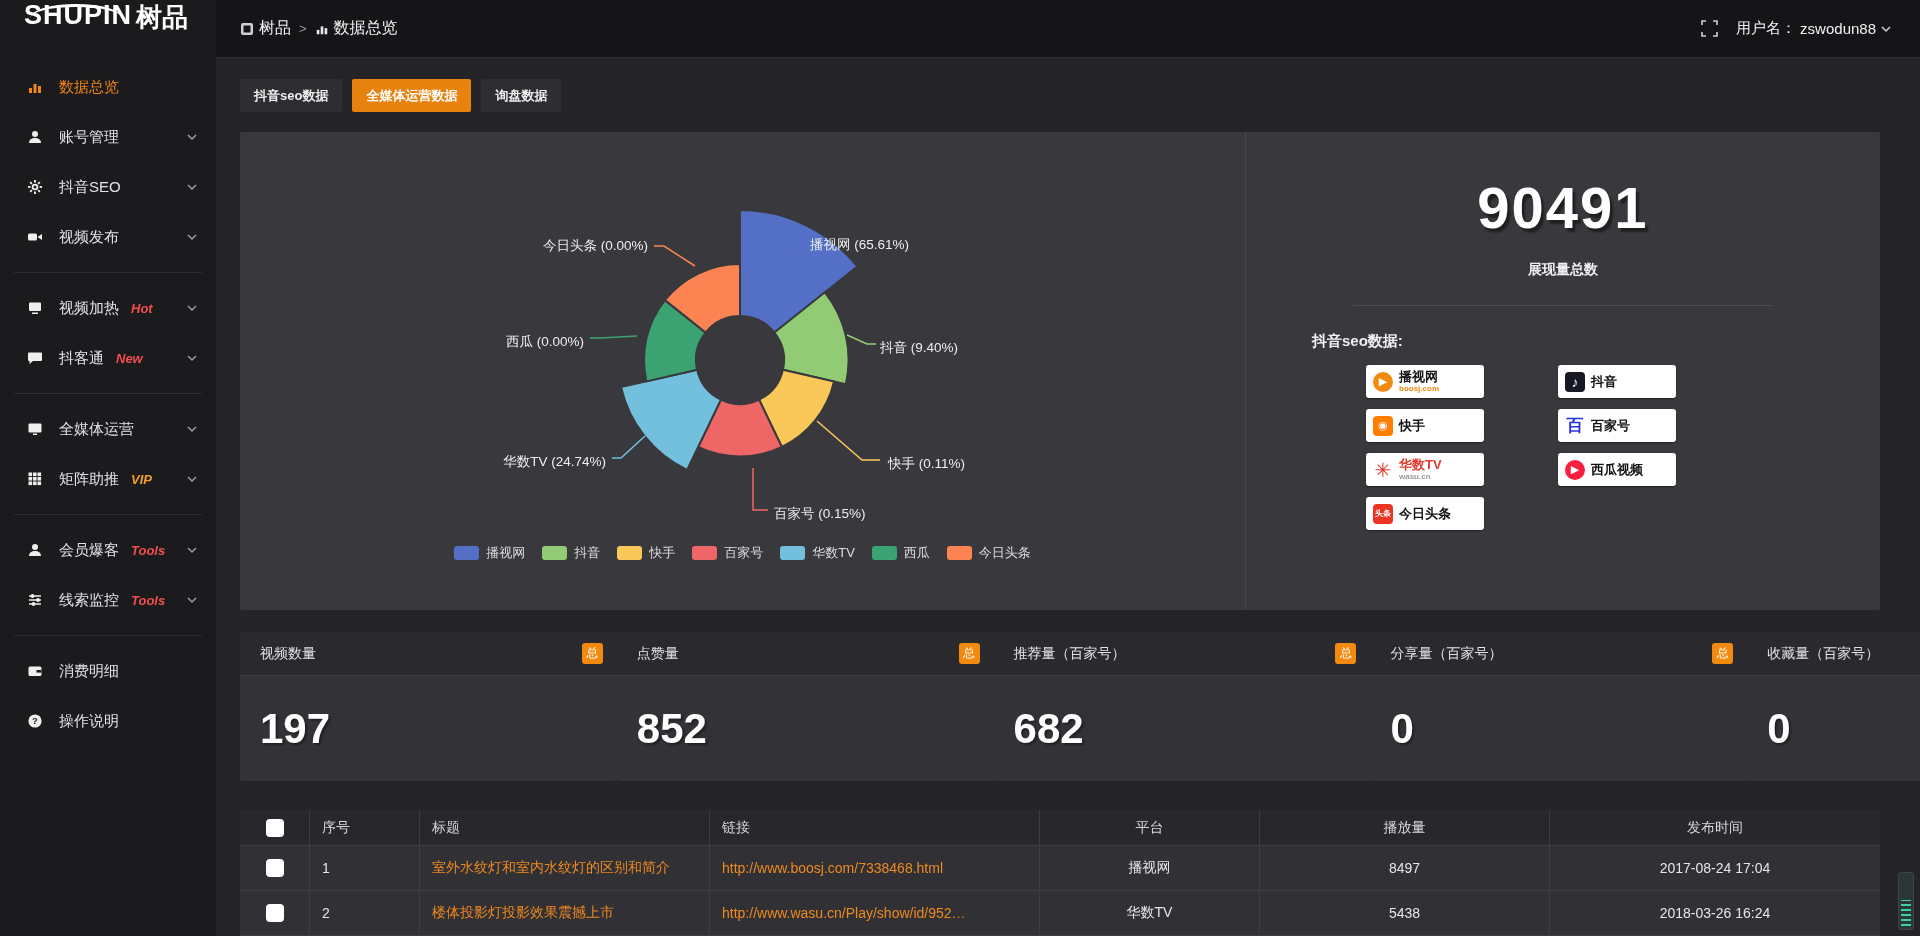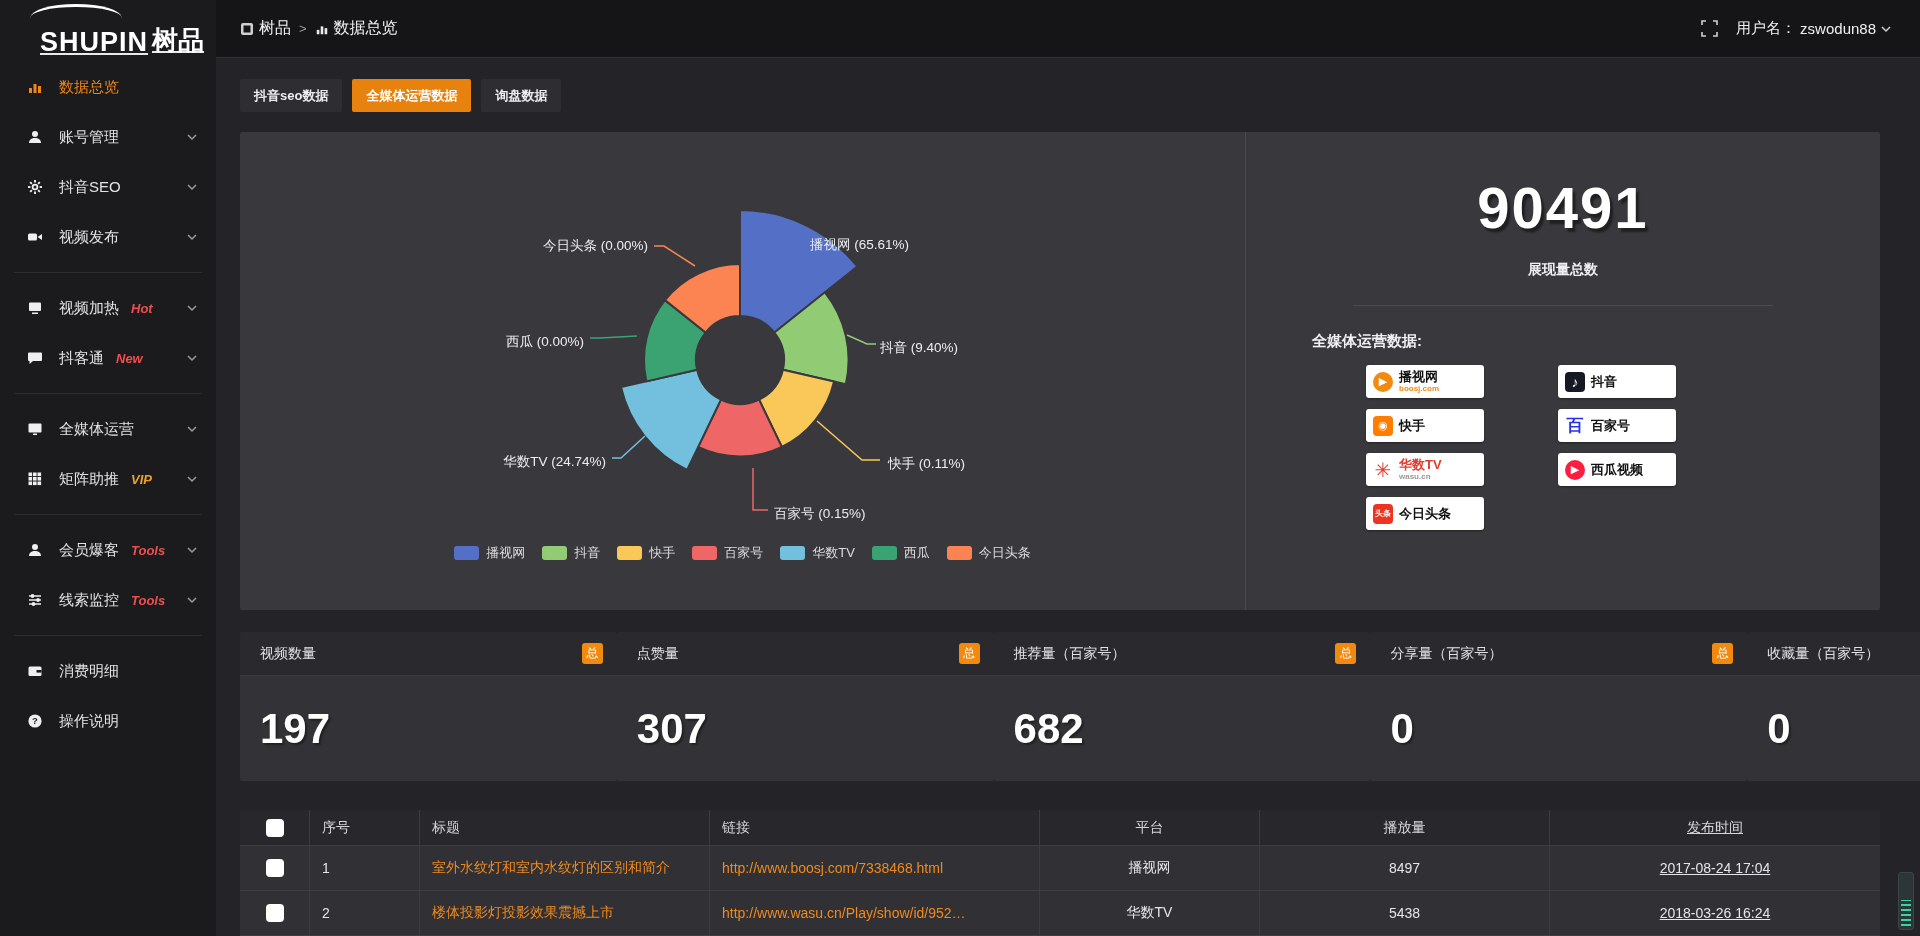--- a/index.html
+++ b/index.html
@@ -1,21 +1,21 @@
 <!DOCTYPE html>
 <html><head>
 <meta charset="utf-8">
 <style>
   * { margin:0; padding:0; box-sizing:border-box; }
   html,body { width:1920px; height:936px; overflow:hidden; }
   body { font-family:"Liberation Sans","DejaVu Sans",sans-serif; background:#242428; color:#e9e9ec; position:relative; }
 
   
   .sidebar { position:absolute; left:0; top:0; width:216px; height:936px; background:#1b1b1e; z-index:5; }
-  .logo { height:58px; display:flex; align-items:flex-end; padding-left:40px; position:relative;text-decoration:underline; }
+  .logo { height:58px; display:flex; align-items:flex-start; padding-left:24px; position:relative; }
   .logo-arc { position:absolute; left:30px; top:4px; width:92px; height:14px; border-top:3px solid #fff; border-radius:50% 50% 0 0 / 100% 100% 0 0; }
   .logo-en { font-size:27px; font-weight:bold; letter-spacing:1px; color:#fff; }
   .logo-cn { font-size:26px; font-weight:bold; color:#fff; margin-left:4px; }
   .menu { padding-top:4px; }
   .menu-item { height:50px; display:flex; align-items:center; padding:0 18px 0 26px; cursor:pointer; color:#e3e3e6; }
   .menu-item .mi-icon { width:18px; height:16px; display:inline-flex; align-items:center; justify-content:center; margin-right:15px; color:#efefef; }
   .menu-item .mi-label { font-size:15px; }
   .menu-item.active, .menu-item.active .mi-icon { color:#f08519; }
   .mi-badge { font-size:13px; font-weight:bold; font-style:italic; margin-left:12px; }
   .mi-spacer { flex:1; }
@@ -66,21 +66,21 @@
   .card-body { height:105px; background:#323237; display:flex; align-items:center; padding-left:20px; }
   .card-value { font-size:42px; font-weight:bold; color:#fff; text-shadow:2px 2px 2px rgba(0,0,0,.35); }
 
   
   .data-table { position:absolute; left:240px; top:810px; width:1640px; }
   .t-row { display:flex; align-items:stretch;justify-content:center; }
   .t-head { background:#28282c; height:35px; }
   .t-body-row { background:#303035; height:45px; border-top:1px solid #3e3e44; }
   .t-partial { background:#303035; height:11px; border-top:1px solid #3e3e44; }
   .t-cell { display:flex; align-items:center; font-size:14px; color:#e6e6e9; border-right:1px solid #3c3c41; padding:0 12px; overflow:hidden; white-space:nowrap; }
-  .t-cell:last-child { border-right:none;text-decoration:underline; }
+  .t-cell:last-child { border-right:none; }
   .t-cell.center { justify-content:center; }
   .t-head .t-cell { color:#d6d6da; }
   .t-link, .t-title-link { color:#f08a1e; cursor:pointer; }
   .checkbox { width:18px; height:18px; background:#fff; border-radius:4px; margin:0 auto; cursor:pointer; }
 
   
   .edge-widget { position:absolute; left:1898px; top:872px; width:16px; height:58px; background:#2c3537; border-radius:3px; border:1px solid #3a4648; }
   .edge-widget .stripes { position:absolute; left:2px; right:2px; bottom:3px; height:26px;
     background:repeating-linear-gradient(to top, #3fd0a0 0 2px, transparent 2px 5px); }
 
@@ -400,21 +400,21 @@
         <span class="legend-item">
           <span class="legend-swatch" style="background:#fc8452"></span>
           <span class="legend-label">今日头条</span>
         </span>
       </div>
   </div>
   <div class="right-region">
     <div class="big-number">90491</div>
     <div class="big-number-label">展现量总数</div>
     <div class="right-divider"></div>
-    <div class="platforms-label">全媒体运营数据:</div>
+    <div class="platforms-label">抖音seo数据:</div>
     <div class="platform-cols" id="platform-cols">
       <div class="platform-col c0" id="pcol0">
           <div class="platform-badge">
             <span class="pb-icon" style="background:#f28a10;border-radius:50%">▶</span>
             <span class="pb-text">
               <span class="pb-name" style="color:#111">播视网</span>
               <span class="pb-sub" style="color:#f28a10">boosj.com</span>
             </span>
           </div>
           <div class="platform-badge">
@@ -470,21 +470,21 @@
       <div class="card-body">
         <span class="card-value">197</span>
       </div>
     </div>
     <div class="card">
       <div class="card-head">
         <span class="card-title">点赞量</span>
         <span class="card-badge">总</span>
       </div>
       <div class="card-body">
-        <span class="card-value">307</span>
+        <span class="card-value">852</span>
       </div>
     </div>
     <div class="card">
       <div class="card-head">
         <span class="card-title">推荐量（百家号）</span>
         <span class="card-badge">总</span>
       </div>
       <div class="card-body">
         <span class="card-value">682</span>
       </div>

